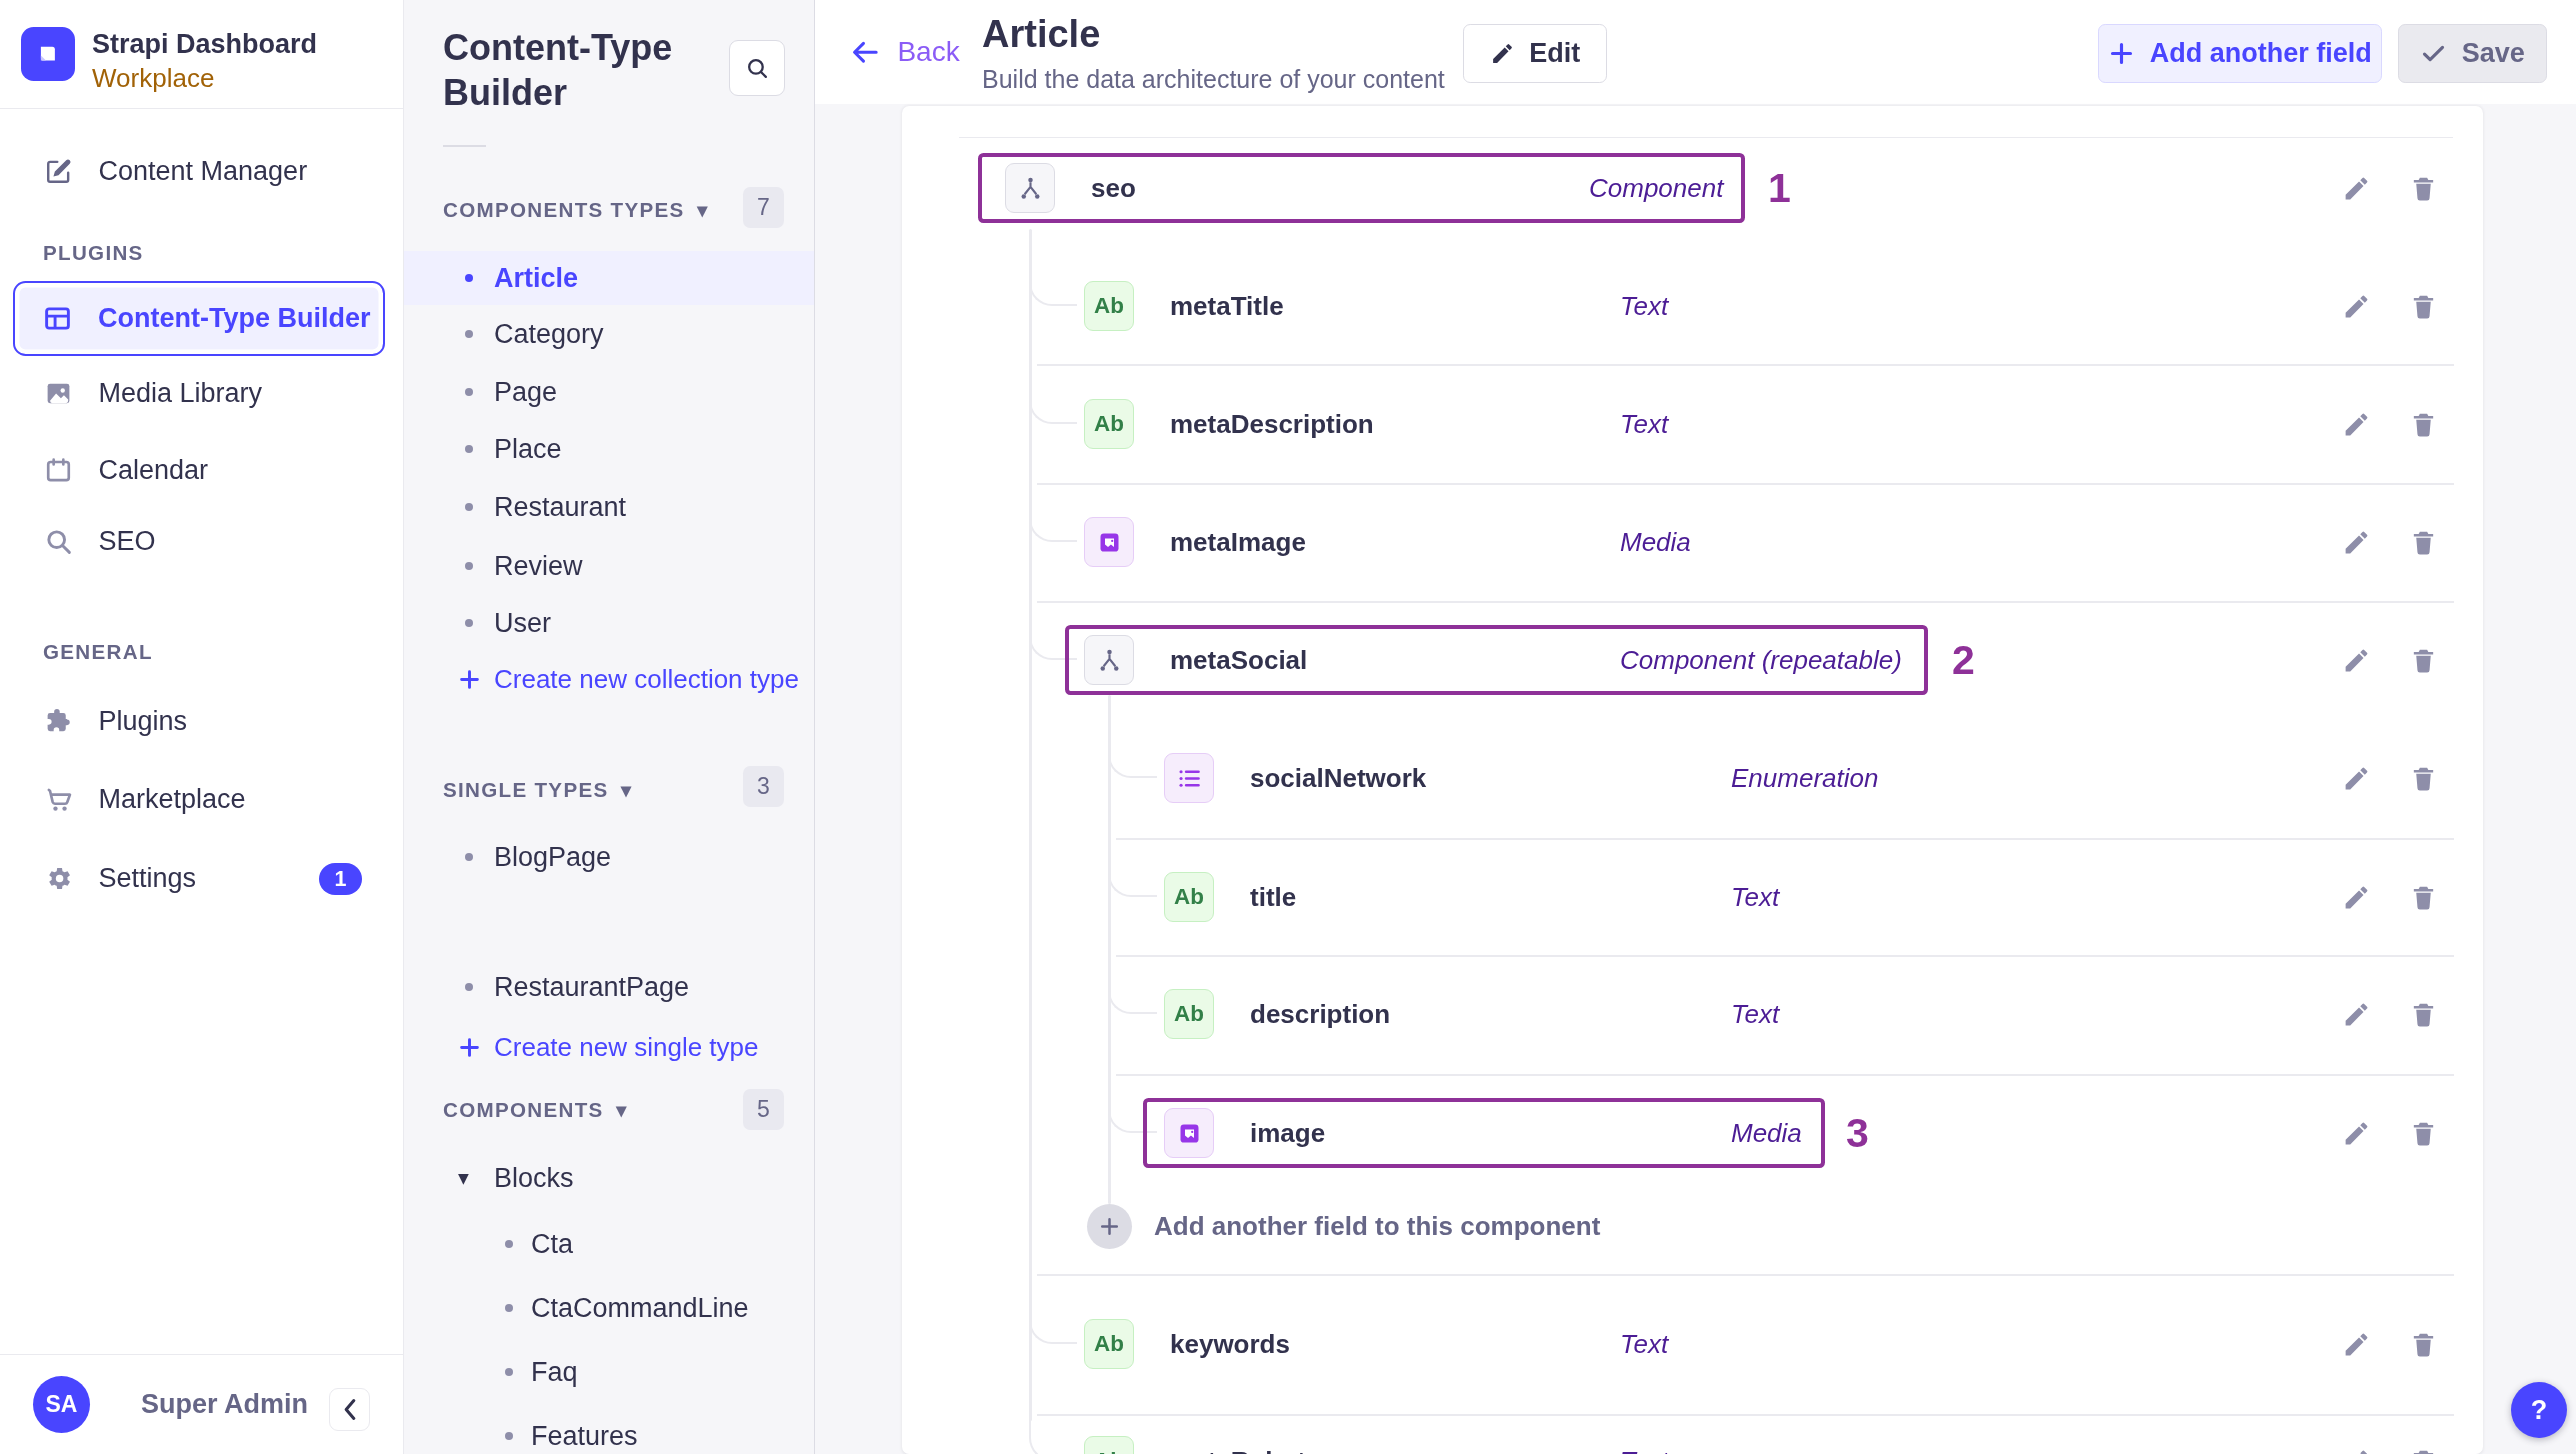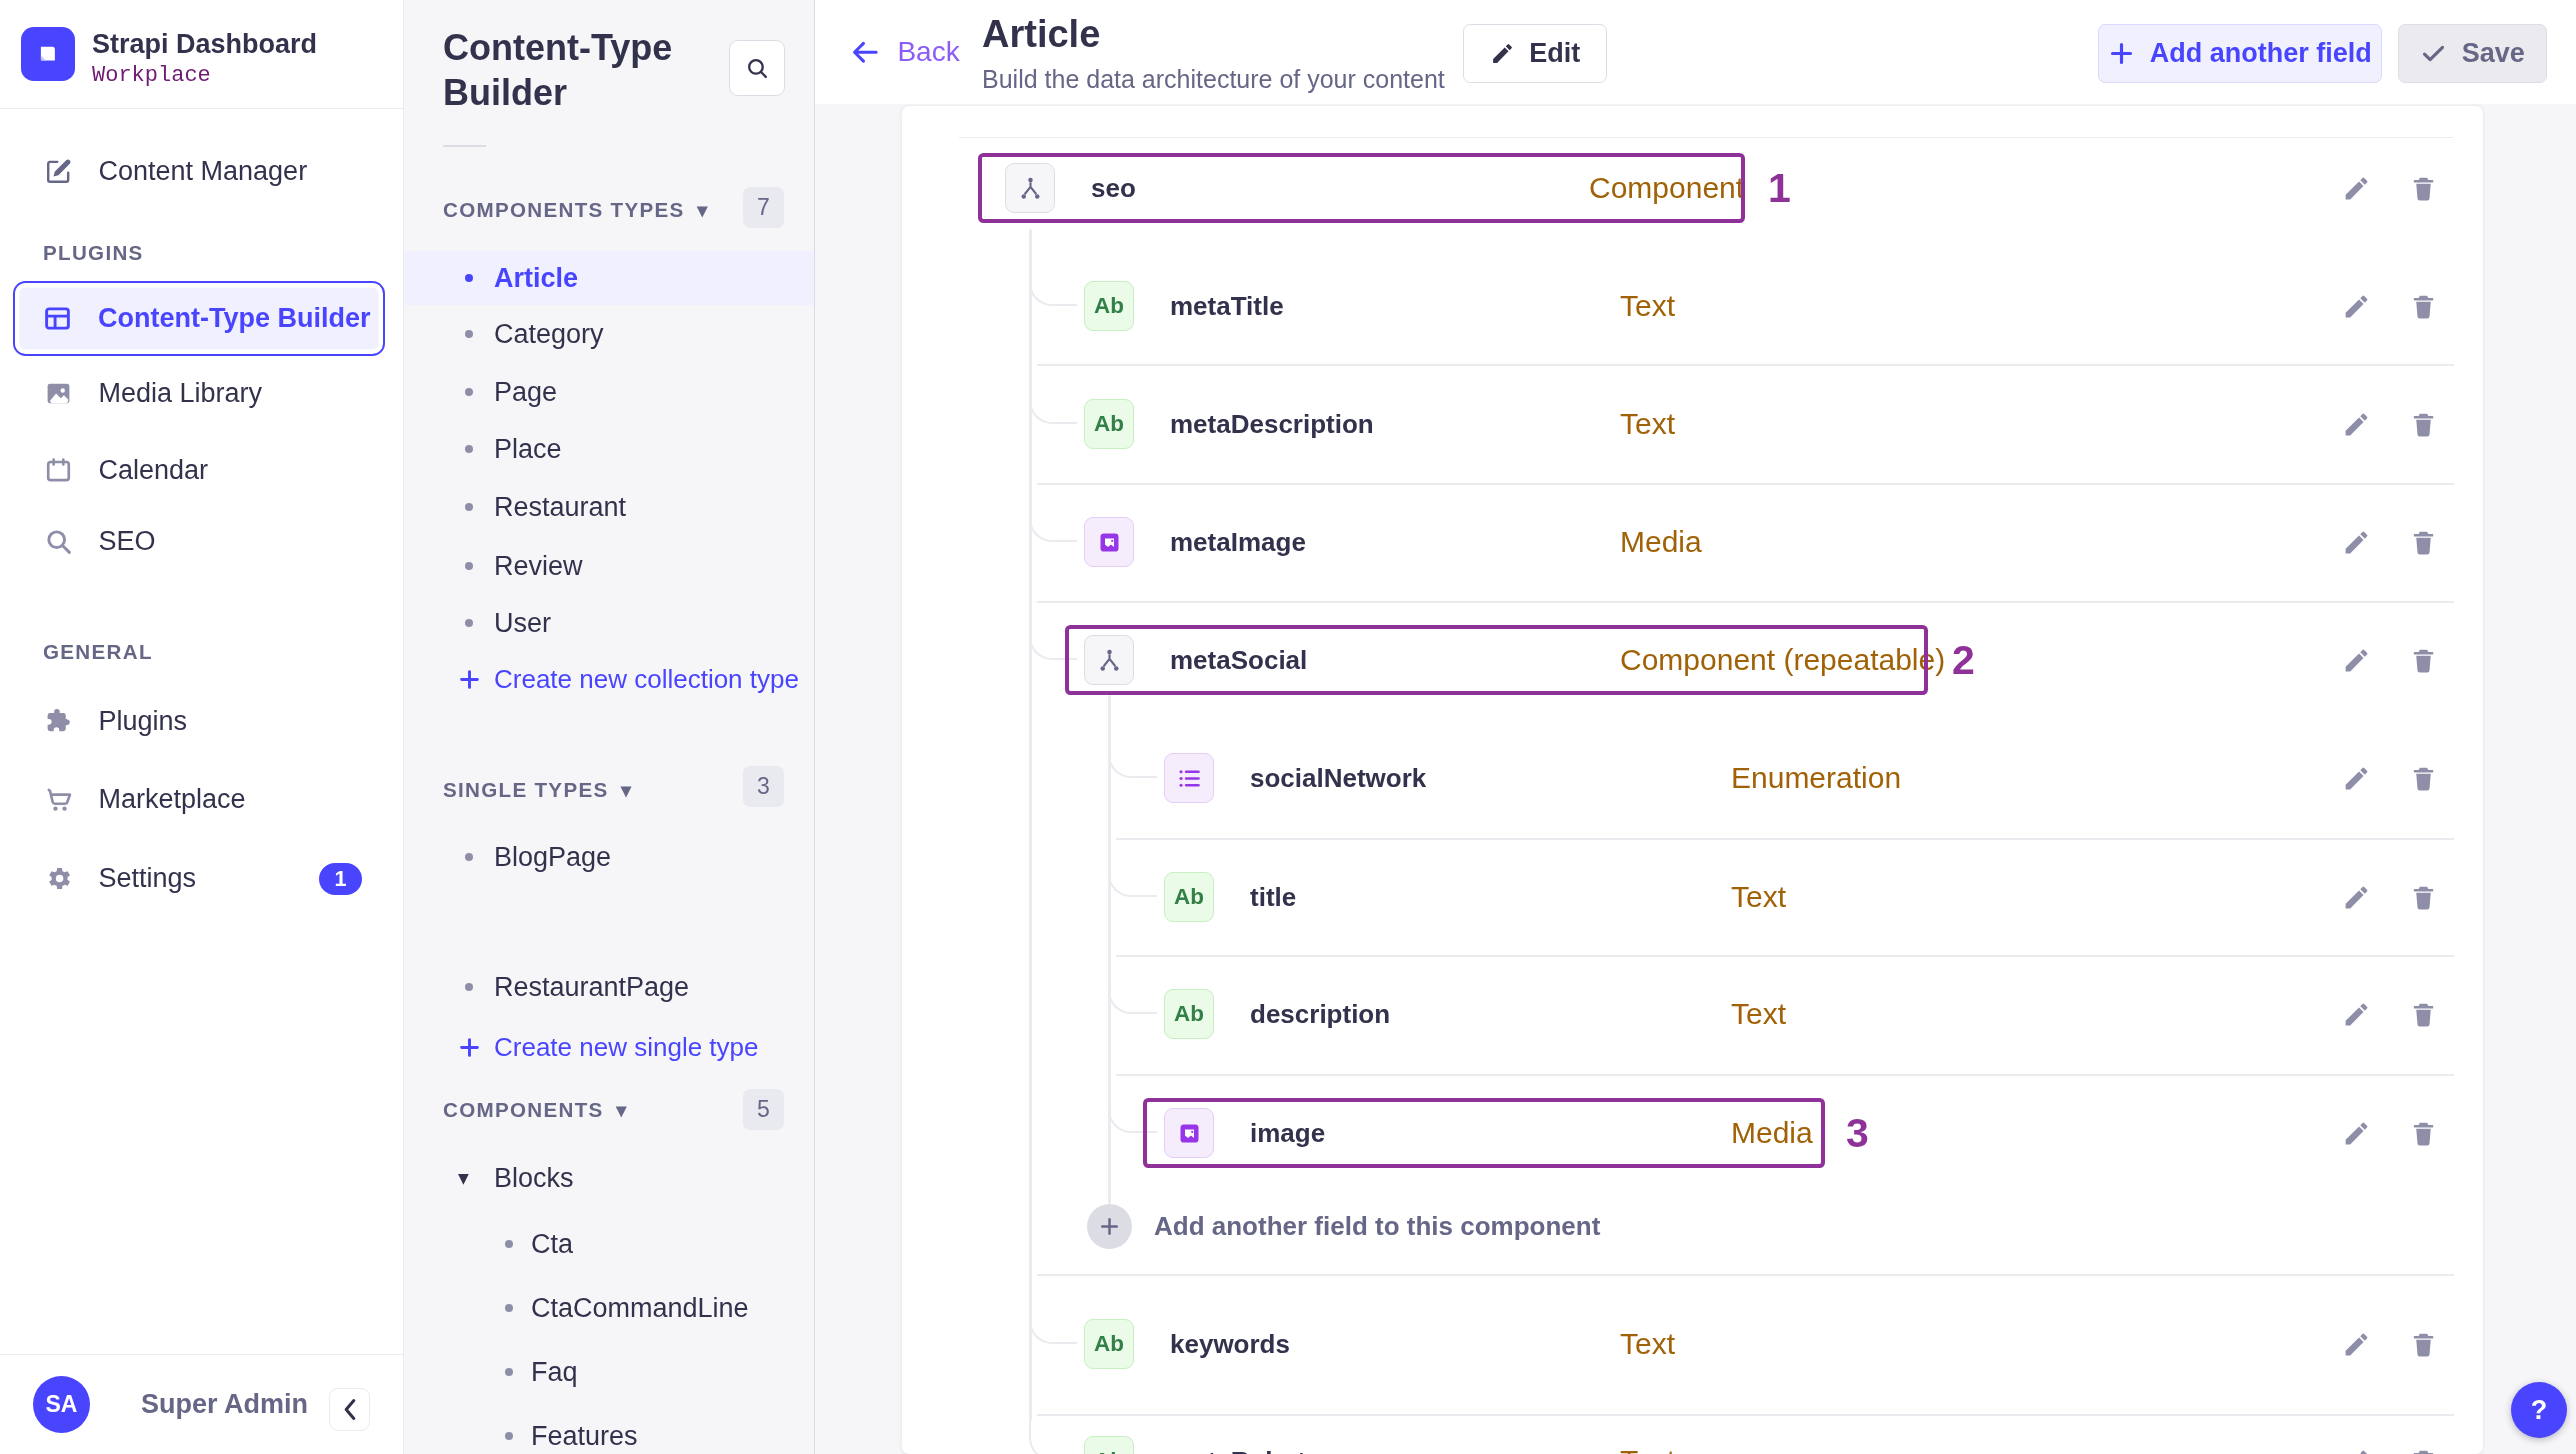--- a/index.html
+++ b/index.html
@@ -4,21 +4,21 @@
 <style>
   * { margin:0; padding:0; box-sizing:border-box; }
   html,body { width:2576px; height:1454px; overflow:hidden; }
   body { font-family:"Liberation Sans", sans-serif; background:#f6f6f9; }
   .canvas { position:relative; width:2576px; height:1454px; background:#f6f6f9; }
 
   
   .left-sb { position:absolute; left:0; top:0; width:404px; height:1454px; background:#fff; border-right:0.9px solid #eaeaef; }
   .brand-logo { position:absolute; left:20.6px; top:27px; width:54px; height:54px; border-radius:12.6px; background:#4945ff; display:flex; align-items:center; justify-content:center; }
   .brand-title { position:absolute; left:92px; top:29px; font-size:27px; font-weight:bold; color:#32324d; }
-  .brand-sub   { position:absolute; left:92px; top:63px; font-size:22px; color:#701a75;font-family:Liberation Mono, monospace; }
+  .brand-sub   { position:absolute; left:92px; top:63px; font-size:26px; color:#a16207; }
   .sb-div { position:absolute; left:0; width:100%; height:0.9px; background:#eaeaef; }
   .nav-item { position:absolute; left:0; width:100%; height:56px; display:flex; align-items:center; padding-left:43px; gap:25px; cursor:pointer; }
   .nav-item .lbl { font-size:27px; color:#32324d; }
   .nav-icon { width:30.5px; height:30.5px; flex:0 0 30.5px; display:flex; align-items:center; justify-content:center; }
   .sec-hdr { position:absolute; left:43px; font-size:20.6px; font-weight:bold; color:#666687; letter-spacing:1.3px; }
   .ctb-active { position:absolute; left:12.6px; top:281px; width:372px; height:75px; background:#f0f0ff; border:2.7px solid #4945ff; border-radius:12.6px; box-shadow: inset 0 0 0 4.5px #fff; display:flex; align-items:center; padding-left:28px; gap:25px; cursor:pointer; }
   .ctb-active .lbl { font-size:27px; font-weight:600; color:#4945ff; }
   .badge-pill { position:absolute; background:#4945ff; color:#fff; font-size:21.5px; font-weight:bold; border-radius:16px; display:flex; align-items:center; justify-content:center; }
   .avatar { position:absolute; left:33px; top:1376px; width:57px; height:57px; border-radius:50%; background:#4945ff; color:#fff; font-size:23px; font-weight:bold; display:flex; align-items:center; justify-content:center; }
   .user-name { position:absolute; left:141px; top:1389px; font-size:27px; font-weight:600; color:#666687; }
@@ -61,21 +61,21 @@
 
   .card { position:absolute; left:902px; top:106px; width:1581px; height:1348px; background:#fff; border-radius:7.2px; box-shadow:0 0.9px 3.6px rgba(33,33,52,.1); overflow:hidden; }
   .hdiv { position:absolute; height:1.8px; background:#eaeaef; }
   .frow { position:absolute; left:0; width:100%; height:70px; }
   .fi { position:absolute; top:50%; transform:translateY(-50%); width:50px; height:50px; border-radius:9px; display:flex; align-items:center; justify-content:center; font-size:22.4px; font-weight:bold; }
   .fi-text { background:#eafbe7; border:0.9px solid #c6f0c2; color:#328048; }
   .fi-comp { background:#f6f6f9; border:0.9px solid #dcdce4; color:#666687; }
   .fi-media { background:#f6edfc; border:0.9px solid #e6cdf7; }
   .fi-enum  { background:#f6edfc; border:0.9px solid #e6cdf7; }
   .fname { position:absolute; top:50%; transform:translateY(-50%); font-size:26px; font-weight:bold; color:#32324d; }
-  .ftype { position:absolute; top:50%; transform:translateY(-50%); font-size:30px; color:#a16207; }
+  .ftype { position:absolute; top:50%; transform:translateY(-50%); font-size:26px; color:#4c1d95;font-style:italic; }
   .l0 .fi{left:103px} .l0 .fname{left:189px} .l0 .ftype{left:687px}
   .l1 .fi{left:182px} .l1 .fname{left:268px} .l1 .ftype{left:718px}
   .l2 .fi{left:262px} .l2 .fname{left:348px} .l2 .ftype{left:829px}
   .act { position:absolute; top:50%; transform:translateY(-50%); width:36px; height:36px; display:flex; align-items:center; justify-content:center; cursor:pointer; }
   .act-edit { left:1436px; } .act-trash { left:1503px; }
 
   .tline { position:absolute; width:2.7px; background:#eaeaef; border-radius:1.8px; }
   .telbow { position:absolute; height:43px; border-left:2.7px solid #eaeaef; border-bottom:2.7px solid #eaeaef; border-bottom-left-radius:23px; }
 
   .ann-box { position:absolute; border:4.5px solid #8e3198; border-radius:5.4px; pointer-events:none; }

